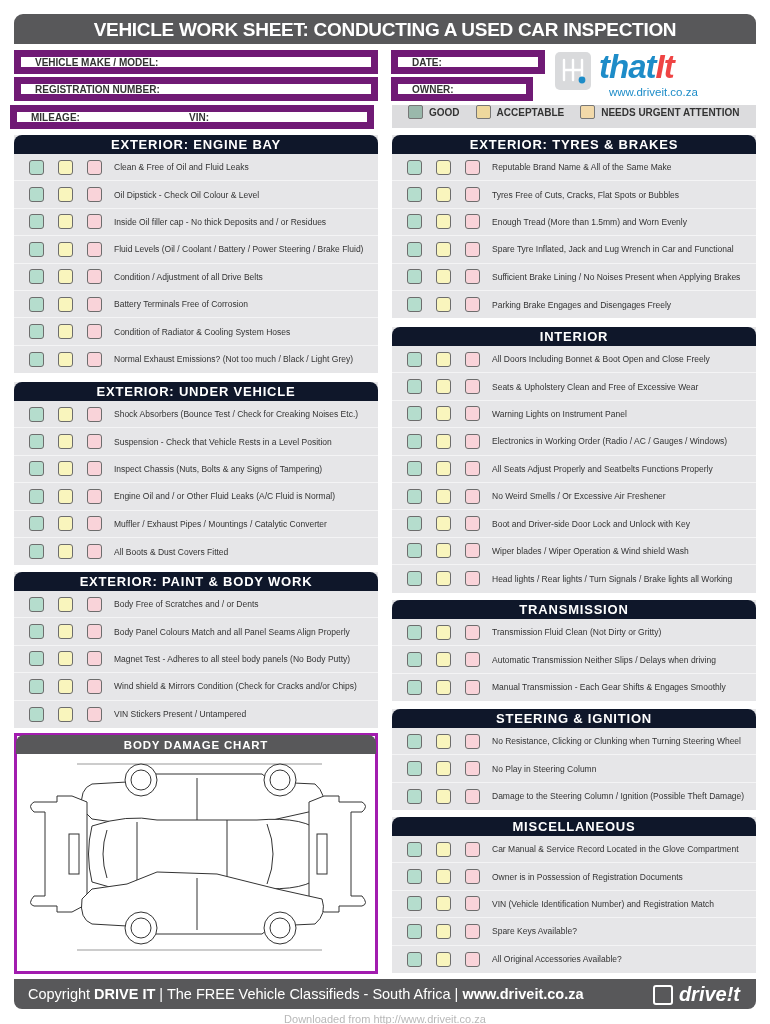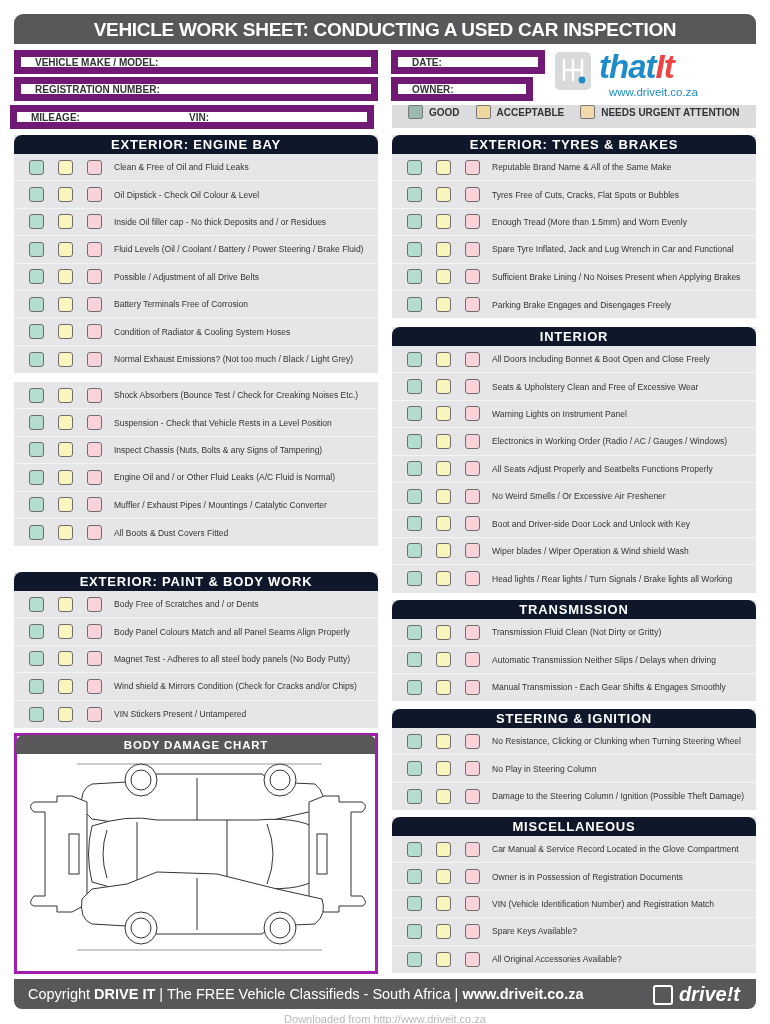--- a/index.html
+++ b/index.html
@@ -154,21 +154,21 @@
       <div class="row">
         <div class="cb g"></div>
         <div class="cb y"></div>
         <div class="cb r"></div>
         <span class="label">Fluid Levels (Oil / Coolant / Battery / Power Steering / Brake Fluid)</span>
       </div>
       <div class="row">
         <div class="cb g"></div>
         <div class="cb y"></div>
         <div class="cb r"></div>
-        <span class="label">Possible / Adjustment of all Drive Belts</span>
+        <span class="label">Condition / Adjustment of all Drive Belts</span>
       </div>
       <div class="row">
         <div class="cb g"></div>
         <div class="cb y"></div>
         <div class="cb r"></div>
         <span class="label">Battery Terminals Free of Corrosion</span>
       </div>
       <div class="row">
         <div class="cb g"></div>
         <div class="cb y"></div>
@@ -178,20 +178,21 @@
       <div class="row">
         <div class="cb g"></div>
         <div class="cb y"></div>
         <div class="cb r"></div>
         <span class="label">Normal Exhaust Emissions? (Not too much / Black / Light Grey)</span>
       </div>
     </div>
 </div>
 
 <div class="section" style="left:14px;top:382px;width:364px;">
+  <div class="hdr">EXTERIOR: UNDER VEHICLE</div>
   <div class="rows">
       <div class="row">
         <div class="cb g"></div>
         <div class="cb y"></div>
         <div class="cb r"></div>
         <span class="label">Shock Absorbers (Bounce Test / Check for Creaking Noises Etc.)</span>
       </div>
       <div class="row">
         <div class="cb g"></div>
         <div class="cb y"></div>

